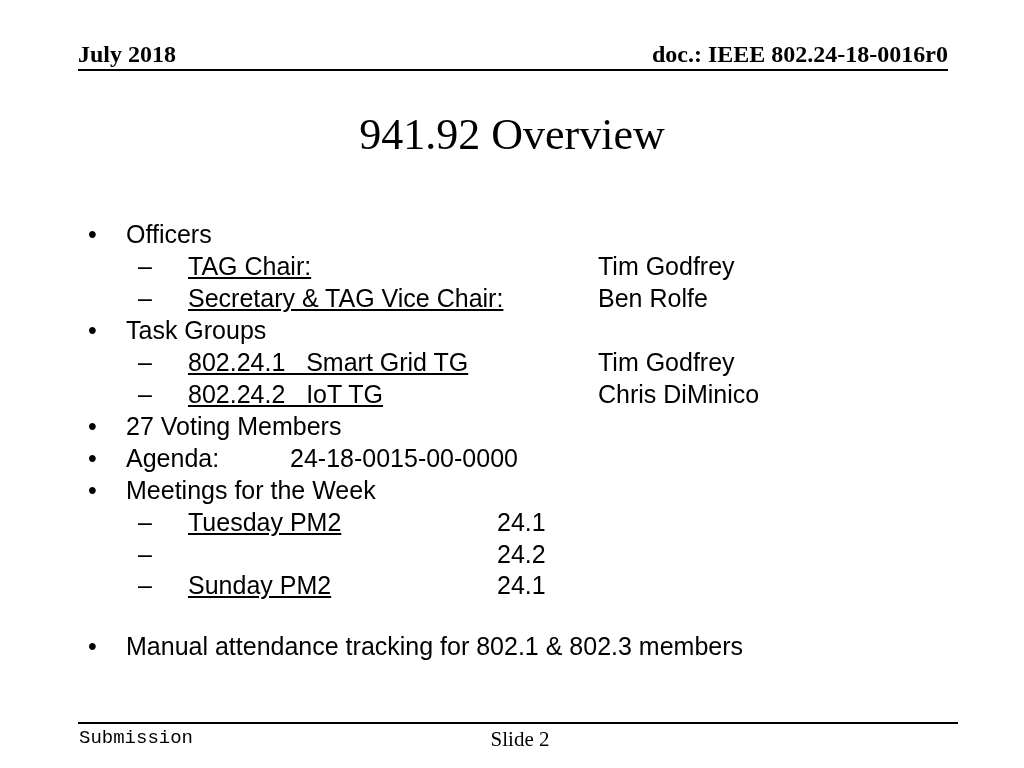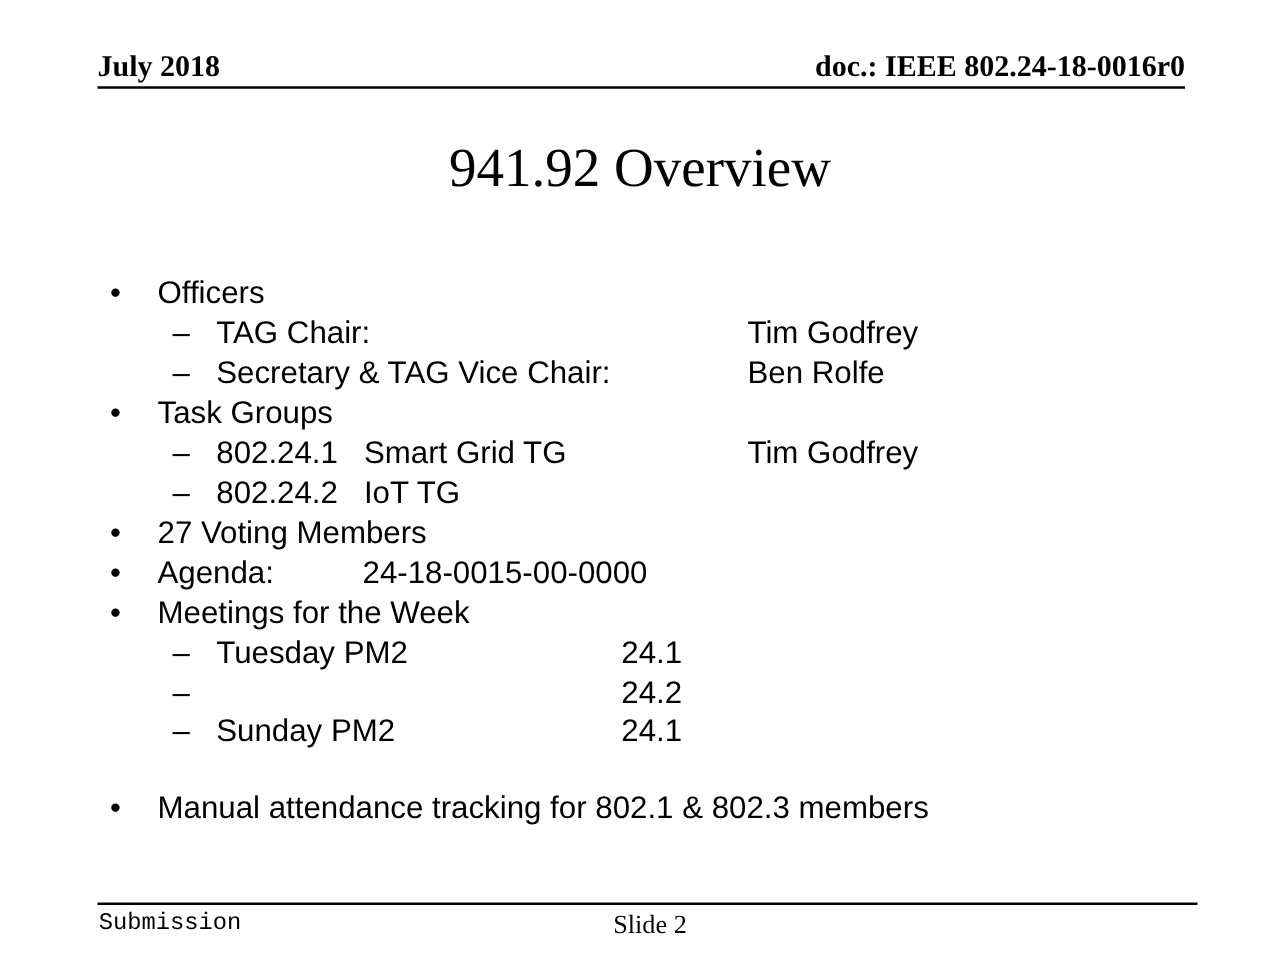--- a/index.html
+++ b/index.html
@@ -63,21 +63,21 @@
     height: 32px;
     line-height: 32px;
     font-family: "Liberation Sans", sans-serif;
     font-size: 25px;
   }
   .row .mk { position: absolute; top: 0; }
   .l1 .mk { left: 88px; }
   .l2 .mk { left: 138px; }
   .row .tx { position: absolute; top: 0; white-space: pre; }
   .l1 .tx { left: 126px; }
-  .l2 .tx { left: 173px; }
+  .l2 .tx { left: 188px; text-decoration: underline; }
   .val { position: absolute; top: 0; white-space: pre; }
   .tab-names  { left: 598px; }
   .tab-times  { left: 497px; }
   .tab-agenda { left: 290px; }
   
   .ftr-rule {
     position: absolute;
     left: 78px;
     top: 722px;
     width: 880px;
@@ -141,20 +141,21 @@
 
     <div class="row l2" style="top:346px">
       <span class="mk">–</span>
       <span class="tx">802.24.1   Smart Grid TG</span>
       <span class="val tab-names">Tim Godfrey</span>
     </div>
 
     <div class="row l2" style="top:378px">
       <span class="mk">–</span>
       <span class="tx">802.24.2   IoT TG</span>
+      <span class="val tab-names">Chris DiMinico</span>
     </div>
 
     <div class="row l1" style="top:410px">
       <span class="mk">•</span>
       <span class="tx">27 Voting Members</span>
     </div>
 
     <div class="row l1" style="top:442px">
       <span class="mk">•</span>
       <span class="tx">Agenda:</span>

